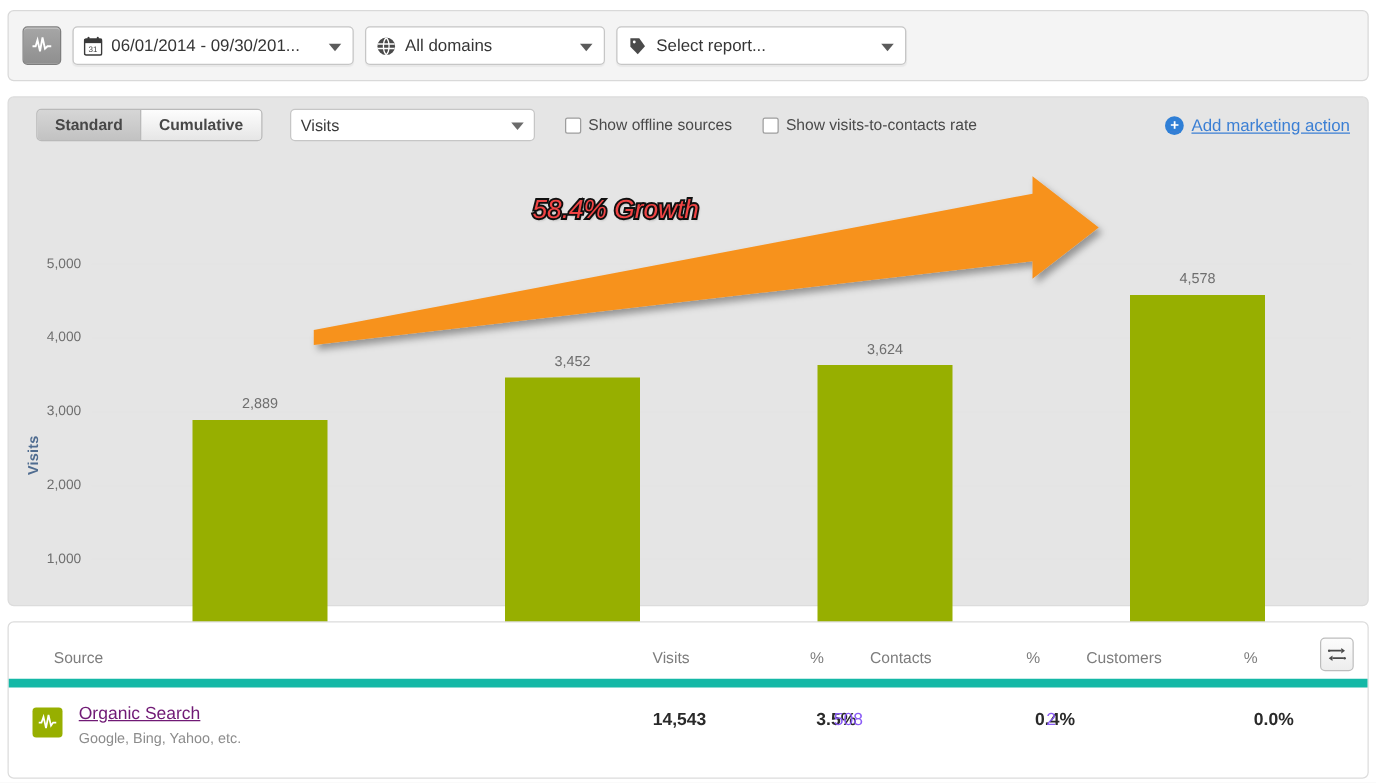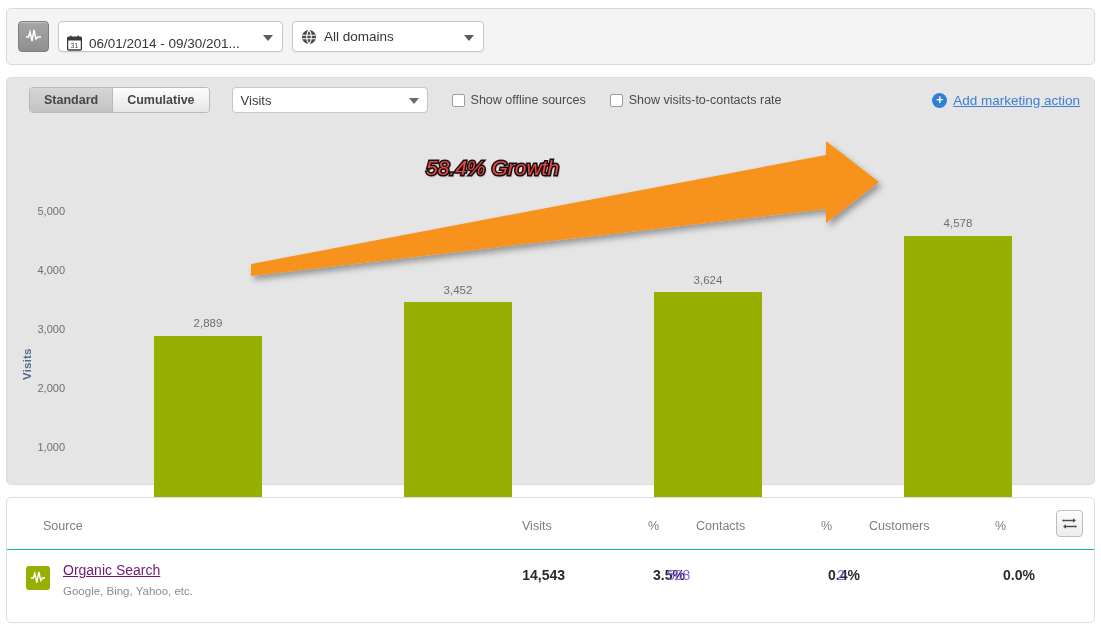--- a/index.html
+++ b/index.html
@@ -28,21 +28,21 @@
     height: 31px; background: #fff; border: 1px solid #c6c6c6; border-radius: 4px;
     display: flex; align-items: center; padding: 0 8px; gap: 7px;
     font-size: 13.5px; color: #353535; position: relative;
     box-shadow: 0 1px 1px rgba(0,0,0,.05);
   }
   .field .caret {
     position: absolute; right: 9px; top: 50%; margin-top: -2px;
     width: 0; height: 0; border-left: 5px solid transparent;
     border-right: 5px solid transparent; border-top: 6px solid #5b5b5b;
   }
-  .f-date { width: 225px; align-items: flex-end; }
+  .f-date { width: 225px; }
   .f-dom  { width: 192px; }
   .f-rep  { width: 232px; }
   .fld-txt { white-space: nowrap; overflow: hidden; }
 
   
   .panel {
     position: absolute; background: #e5e5e5;
     border: 1px solid #dcdcdc; border-radius: 5px;
   }
   .chart-panel { left: 6px; top: 77px; width: 1089px; height: 408px; }
@@ -125,21 +125,21 @@
     text-shadow: 1px 2px 2px rgba(0,0,0,.3);
     white-space: nowrap;
   }
   .ov-arrow { position: absolute; left: 0; top: 0; width: 1101px; height: 626px;
               pointer-events: none; }
 
   
   .table-panel { left: 6px; top: 497px; width: 1089px; height: 126px; background: #fff; }
   .th-row {
     position: absolute; left: 0; top: 0; width: 100%; height: 52px;
-    border-bottom: 1px solid #14b8a6;
+    border-bottom: 7px solid #14b8a6;
   }
   .th { position: absolute; font-size: 12.5px; color: #7d7d7d; top: 21px; }
   .swap-btn {
     position: absolute; right: 11px; top: 12px; width: 27px; height: 27px;
     border: 1px solid #bdbdbd; border-radius: 4px;
     background: linear-gradient(#fcfcfc, #ededed);
     display: flex; align-items: center; justify-content: center;
   }
   .trow { position: absolute; left: 0; top: 52px; width: 100%; height: 72px; }
   .src-ic {
@@ -186,20 +186,28 @@
 
     <div class="field f-dom">
       <svg width="16" height="16" viewBox="0 0 16 16">
         <circle cx="8" cy="8" r="7" fill="#4a4a4a"></circle>
         <path d="M8 1.2 C5 4 5 12 8 14.8 M8 1.2 C11 4 11 12 8 14.8 M1.4 6.2 H14.6 M1.4 9.8 H14.6" stroke="#fff" stroke-width="1.05" fill="none"></path>
       </svg>
       <span class="fld-txt">All domains</span>
       <span class="caret"></span>
     </div>
 
+    <div class="field f-rep">
+      <svg width="16" height="16" viewBox="0 0 16 16">
+        <path d="M2.3 1.6 L9.4 1.6 L14 8 L8.2 14.4 L2.3 8.4 Z" fill="#4a4a4a"></path>
+        <circle cx="5.4" cy="4.6" r="1.15" fill="#fff"></circle>
+      </svg>
+      <span class="fld-txt">Select report...</span>
+      <span class="caret"></span>
+    </div>
   </div>
 
   <div class="panel chart-panel">
 
     <div class="chart-toolbar">
 
       <div class="seg">
         <div class="on">Standard</div>
         <div>Cumulative</div>
       </div>

